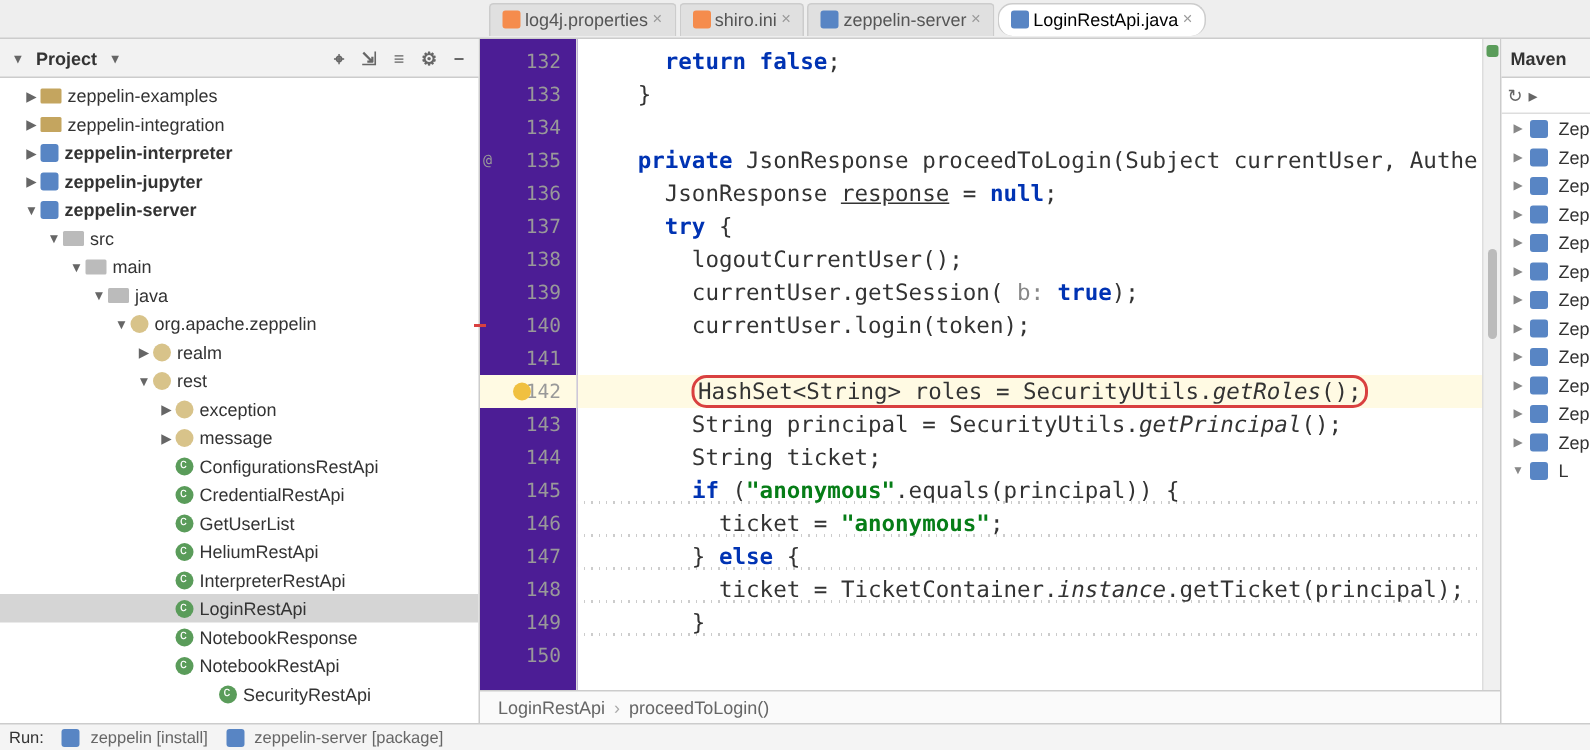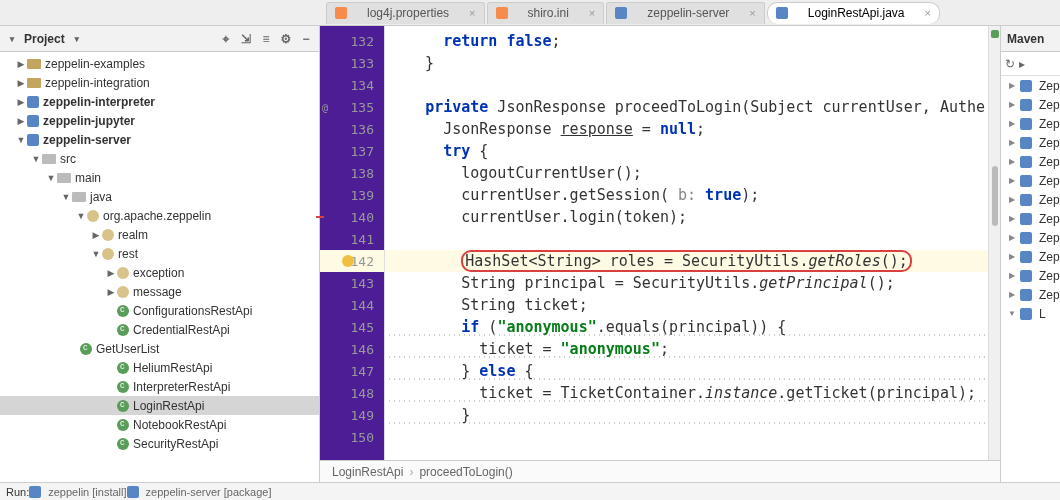--- a/index.html
+++ b/index.html
@@ -19,21 +19,21 @@
       border-bottom: 1px solid #ccc;
       background: #eee;
       padding-left: 4px;
       gap: 2px;
     }
     .top-tab {
       height: 22px;
       padding: 0 8px;
       display: flex;
       align-items: center;
-      gap: 20px;
+      gap: 3px;
       background: #e0e0e0;
       border-top: 1px solid #ccc;
       border-left: 1px solid #ccc;
       border-right: 1px solid #ccc;
       border-radius: 3px 3px 0 0;
       font-size: 12px;
       color: #555;
       cursor: pointer;
       justify-content: center;
     }
@@ -219,21 +219,21 @@
       font-size: 12px;
     }
     .crumb-sep { color: #aaa; }
     .bottom-bar {
       height: 18px;
       border-top: 1px solid #ccc;
       background: #f4f4f4;
       display: flex;
       align-items: center;
       padding: 0 6px;
-      gap: 0;
+      gap: 12px;
       font-size: 11px;
       color: #666;
     }
     .bottom-tab { display: flex; align-items: center; gap: 3px; cursor: pointer; }
     .bottom-label { color: #333; }
   </style>
 </head>
 <body>
 
 <div class="top-tabs" id="top-tabs" style="padding-left: 326px;">
@@ -342,21 +342,21 @@
         <div class="tree-item" style="padding-left: 105px;">
           <span class="arrow"></span>
           <span class="class-icon"></span>
           <span>ConfigurationsRestApi</span>
         </div>
         <div class="tree-item" style="padding-left: 105px;">
           <span class="arrow"></span>
           <span class="class-icon"></span>
           <span>CredentialRestApi</span>
         </div>
-        <div class="tree-item" style="padding-left: 68px; align-items: center;">
+        <div class="tree-item" style="padding-left: 105px; align-items: center;">
           <span class="arrow"></span>
           <span class="class-icon"></span>
           <span>GetUserList</span>
         </div>
         <div class="tree-item" style="padding-left: 105px;">
           <span class="arrow"></span>
           <span class="class-icon"></span>
           <span>HeliumRestApi</span>
         </div>
         <div class="tree-item" style="padding-left: 105px;">
@@ -365,23 +365,28 @@
           <span>InterpreterRestApi</span>
         </div>
         <div class="tree-item selected" style="padding-left: 105px;">
           <span class="arrow"></span>
           <span class="class-icon"></span>
           <span>LoginRestApi</span>
         </div>
         <div class="tree-item" style="padding-left: 105px;">
           <span class="arrow"></span>
           <span class="class-icon"></span>
+          <span>NotebookResponse</span>
+        </div>
+        <div class="tree-item" style="padding-left: 105px;">
+          <span class="arrow"></span>
+          <span class="class-icon"></span>
           <span>NotebookRestApi</span>
         </div>
-        <div class="tree-item" style="padding-left: 105px;">
+        <div class="tree-item" style="padding-left: 105px; margin-left: 29px;">
           <span class="arrow"></span>
           <span class="class-icon"></span>
           <span>SecurityRestApi</span>
         </div>
       </div>
   </div>
 
   <div class="center">
     <div class="gutter" id="gutter">
         <div class="gutter-line">132</div>

